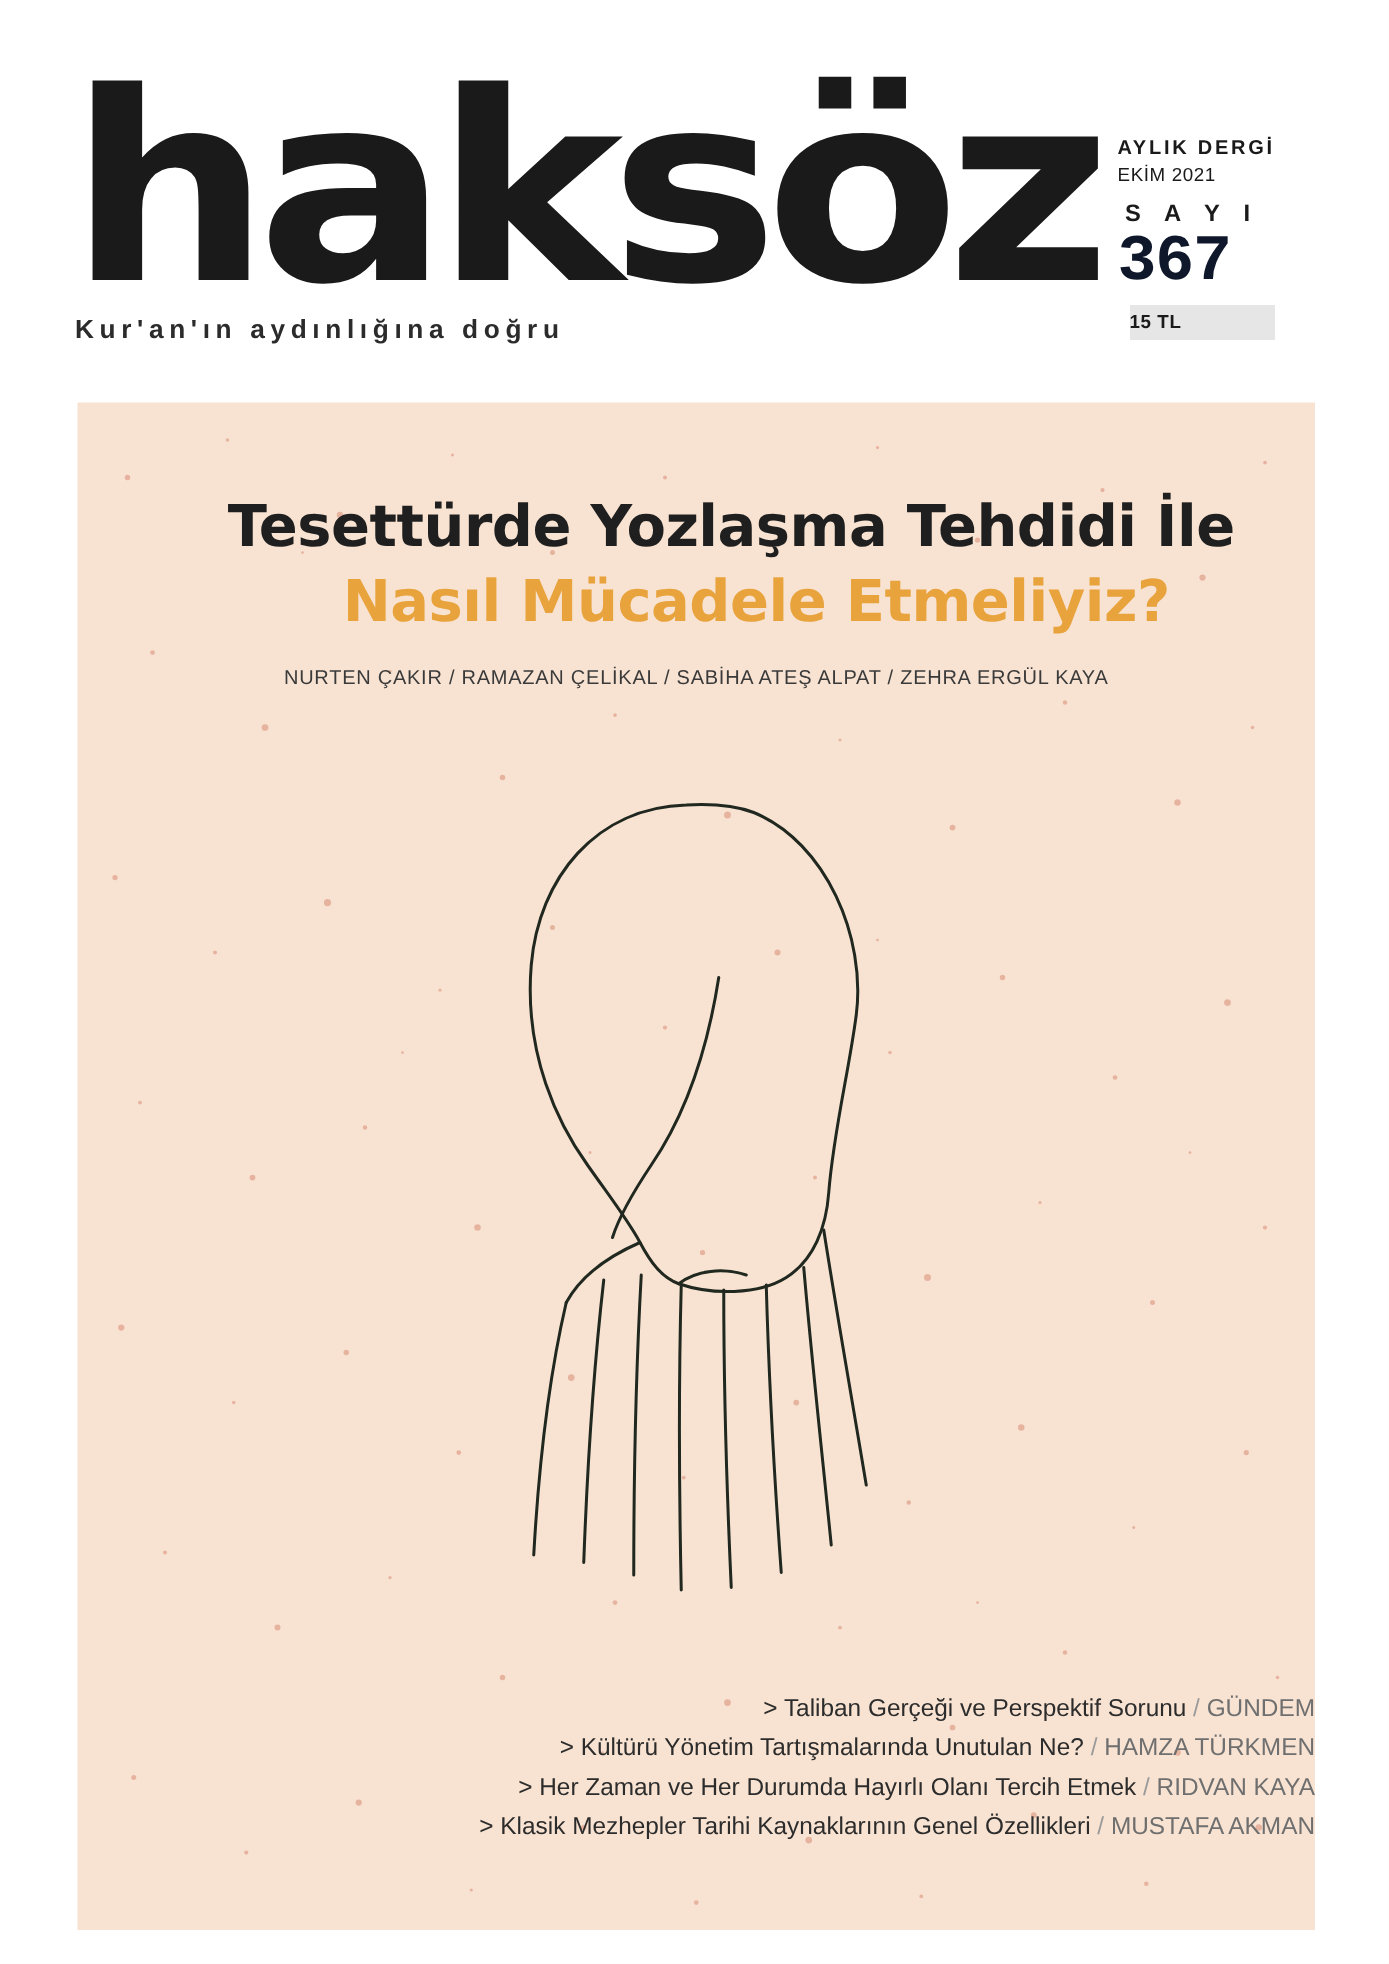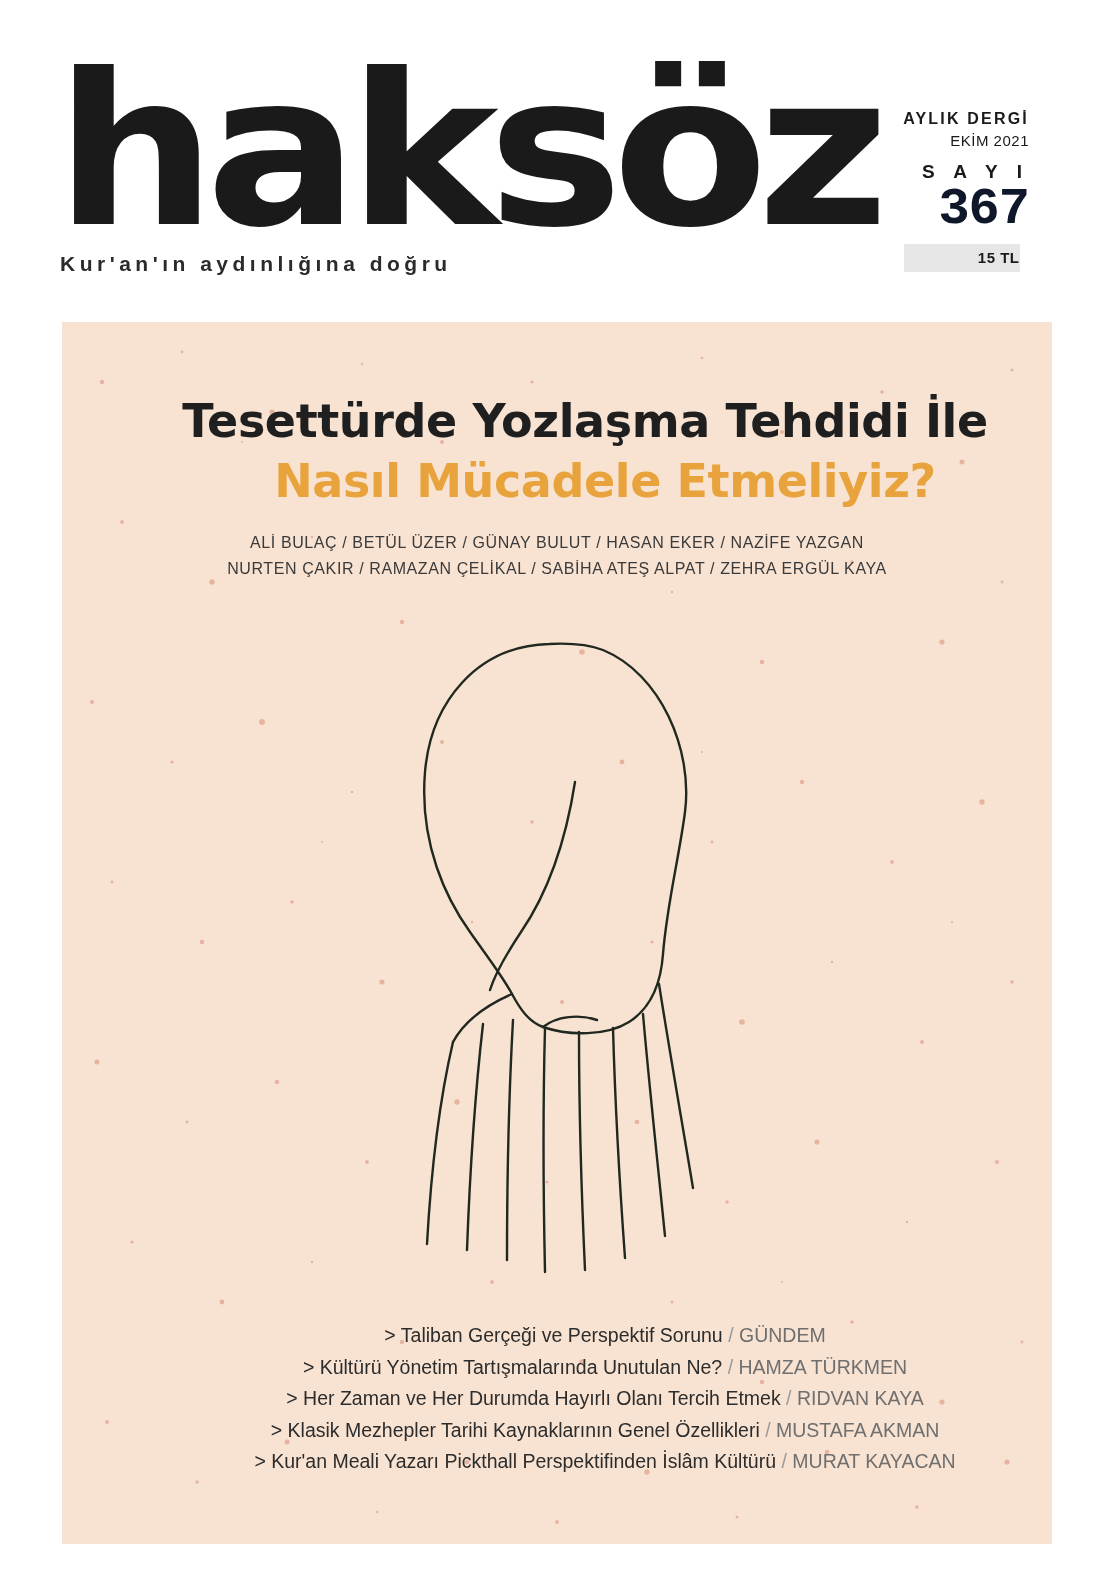--- a/index.html
+++ b/index.html
@@ -45,21 +45,21 @@
     font-weight: bold;
     letter-spacing: 4.5px;
     color: #2b2b2b;
   }
 
   .issue-block {
     position: absolute;
     right: 78px;
     top: 110px;
     width: 135px;
-    text-align: right;
+    text-align: left;
   }
   .issue-monthly {
     font-size: 16px;
     font-weight: bold;
     letter-spacing: 2.2px;
     color: #1a1a1a;
     white-space: nowrap;
   }
   .issue-date {
     font-size: 15px;
@@ -155,22 +155,21 @@
     width: 500px;
     height: 680px;
   }
 
   
   .contents {
     position: absolute;
     left: 0;
     bottom: 66px;
     width: 990px;
-    text-align: center;
-    padding-left: 48px;
+    text-align: right;
   }
   .contents-line {
     font-size: 19.5px;
     color: #2c2c2c;
     line-height: 1.62;
     white-space: nowrap;
   }
   .contents-line .marker { color: #2c2c2c; }
   .contents-line .author { color: #6f6f6f; }
   .contents-line .slash { color: #9a9a9a; }
@@ -280,21 +279,20 @@
       <circle cx="890" cy="600" r="1.1"></circle>
         <circle cx="260" cy="520" r="1.1"></circle>
         <circle cx="720" cy="960" r="1.1"></circle>
     </g>
   </svg>
 
   <div class="headline-1">Tesettürde Yozlaşma Tehdidi İle</div>
   <div class="headline-2">Nasıl Mücadele Etmeliyiz?</div>
 
   <div class="authors">
-    <div>ALİ BULAÇ / BETÜL ÜZER / GÜNAY BULUT / HASAN EKER / NAZİFE YAZGAN</div>
     <div>NURTEN ÇAKIR / RAMAZAN ÇELİKAL / SABİHA ATEŞ ALPAT / ZEHRA ERGÜL KAYA</div>
   </div>
 
   <svg class="illus" viewBox="0 0 500 680" aria-hidden="true">
     <g fill="none" stroke="#20281f" stroke-width="2.4" stroke-linecap="round" stroke-linejoin="round">
 
       <path d="M242 12 C170 14 124 70 118 140 C112 212 140 268 163 300
                C182 327 196 345 205 362
                C213 377 222 390 236 395
                C262 404 300 404 322 390
@@ -338,20 +336,14 @@
       <span>Her Zaman ve Her Durumda Hayırlı Olanı Tercih Etmek</span>
       <span class="slash">/</span>
       <span class="author">RIDVAN KAYA</span>
     </div>
     <div class="contents-line">
       <span class="marker">&gt;</span>
       <span>Klasik Mezhepler Tarihi Kaynaklarının Genel Özellikleri</span>
       <span class="slash">/</span>
       <span class="author">MUSTAFA AKMAN</span>
     </div>
-    <div class="contents-line">
-      <span class="marker">&gt;</span>
-      <span>Kur'an Meali Yazarı Pickthall Perspektifinden İslâm Kültürü</span>
-      <span class="slash">/</span>
-      <span class="author">MURAT KAYACAN</span>
-    </div>
   </div>
 </div>
 
 </body></html>

